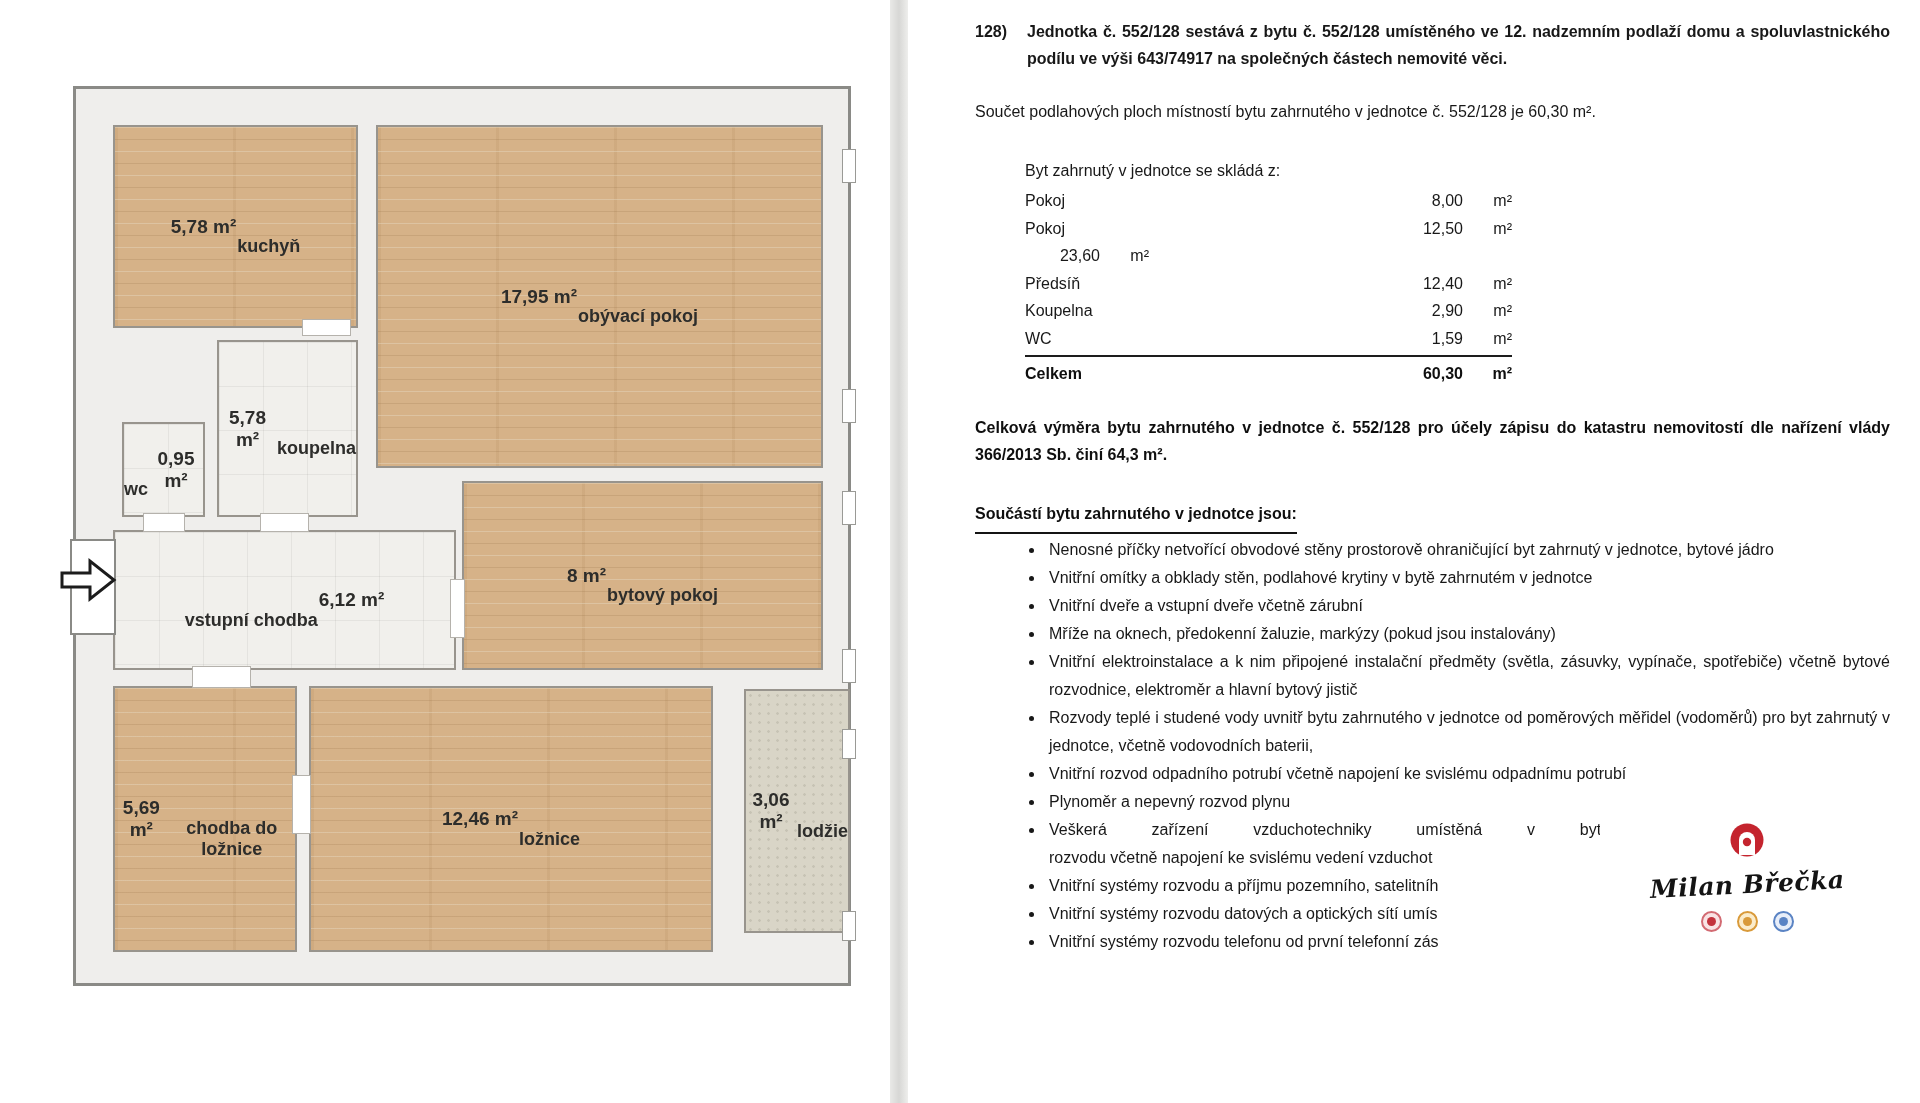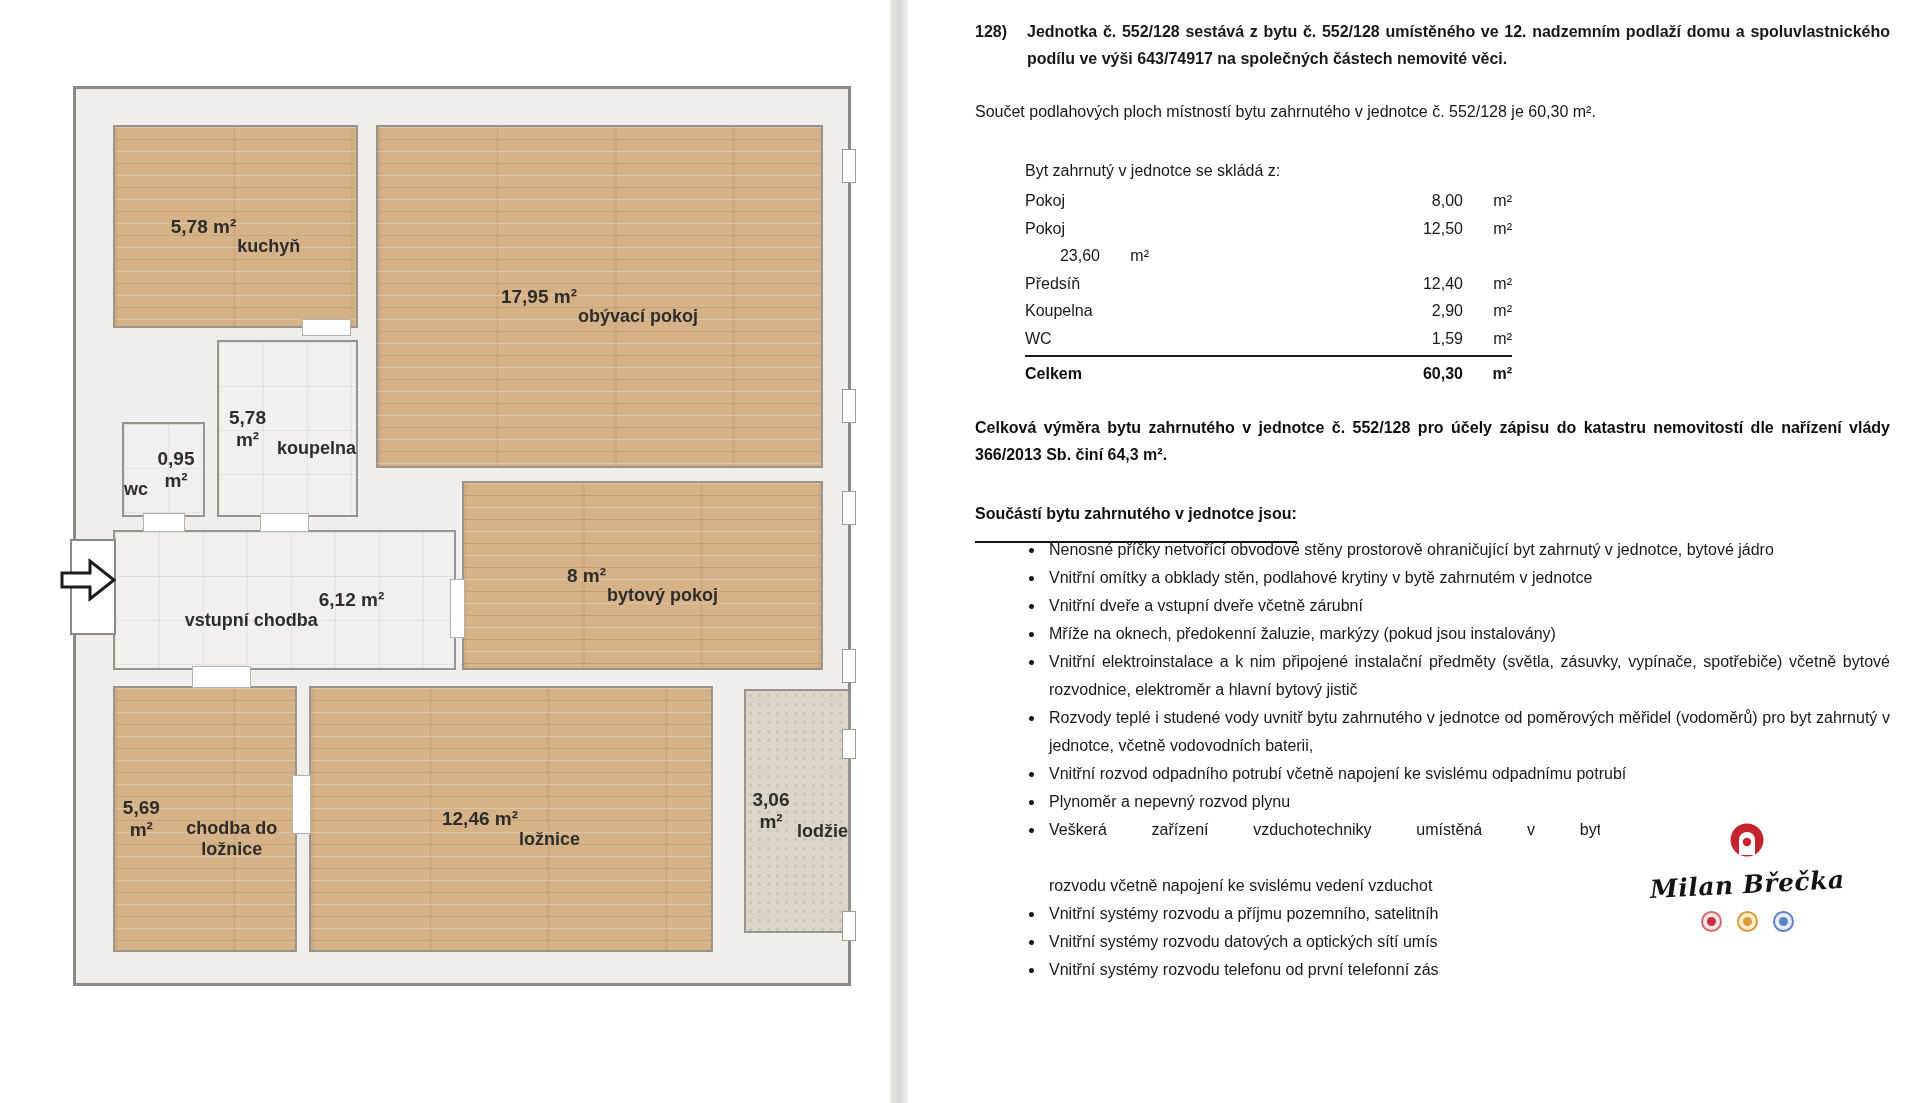--- a/index.html
+++ b/index.html
@@ -71,27 +71,27 @@
   .tbl-head { line-height:28px; margin-bottom:2px; }
   .trow { display:flex; line-height:27.5px; }
   .trow .tlabel { flex:1; }
   .trow .tval   { width:75px; text-align:right; }
   .trow .tunit  { width:49px; text-align:right; }
   .trow.total { border-top:2px solid #1d1d1d; margin-top:3px; padding-top:3px; font-weight:700; color:#0f0f0f; }
 
   .total-par { margin-top:26px; text-align:justify; }
 
   .list-heading { margin-top:32px; }
-  .list-heading span { font-weight:700; color:#0f0f0f; border-bottom:2.5px solid #141414; padding-bottom:19px; }
+  .list-heading span { font-weight:700; color:#0f0f0f; border-bottom:2.5px solid #141414; padding-bottom:10px; }
 
   ul.points { margin-top:9px; padding-left:70px; list-style:disc outside; }
   ul.points li { line-height:28px; padding-left:4px; }
   ul.points li.j { text-align:justify; }
   ul.points li.stretch { width:565px; text-align:justify; text-align-last:justify; }
-  ul.points li.cont { list-style:none;margin-top:28px; }
+  ul.points li.cont { list-style:none; }
 
   
   .sig-block { position:absolute; left:1600px; top:812px; width:300px; height:220px; background:#ffffff; z-index:6; }
   .sig-inner { margin-left:42px; width:210px; display:flex; flex-direction:column; align-items:center; }
   .logo { margin-top:10px; }
   .sig-name { margin-top:6px; font-family:"DejaVu Serif", serif; font-style:italic; font-weight:700;
               font-size:25px; color:#141414; transform:rotate(-3deg); letter-spacing:.5px; white-space:nowrap; }
   .stamps { margin-top:12px; display:flex; gap:15px; }
   .stamp { width:21px; height:21px; border-radius:50%; display:flex; align-items:center; justify-content:center; }
   .stamp i { display:block; width:9px; height:9px; border-radius:50%; }

